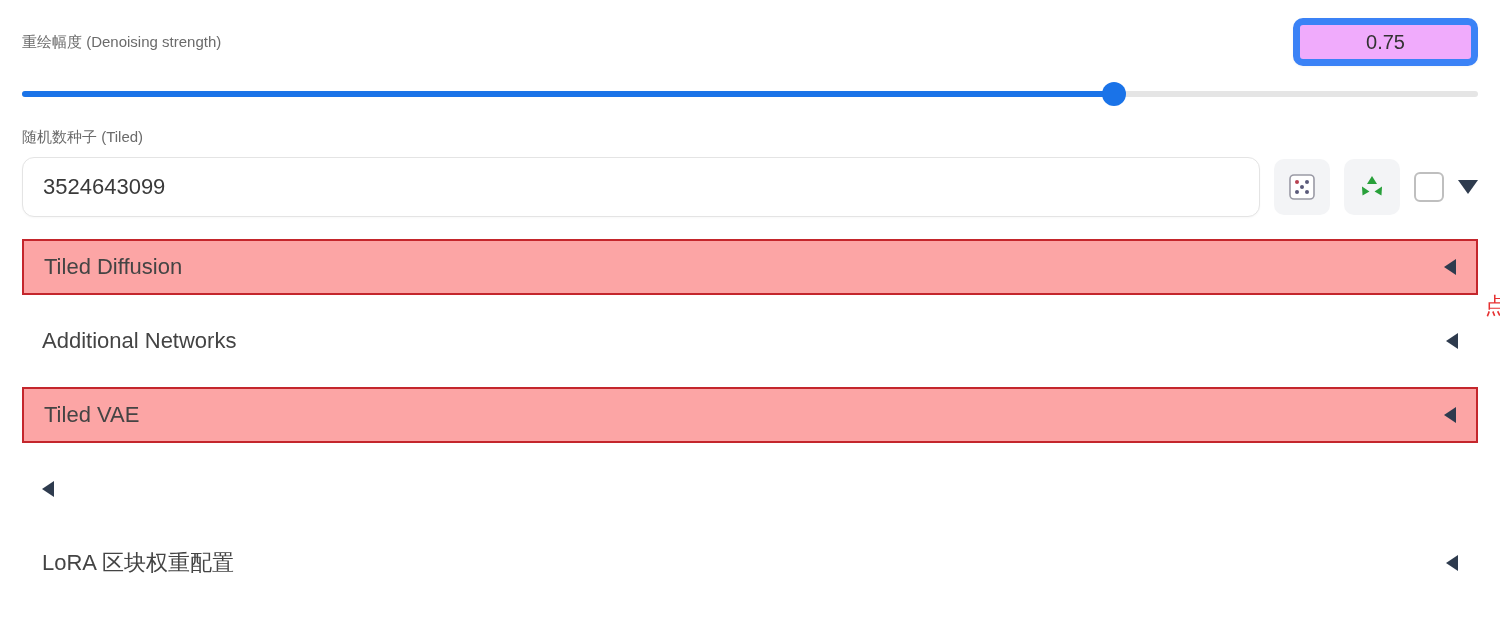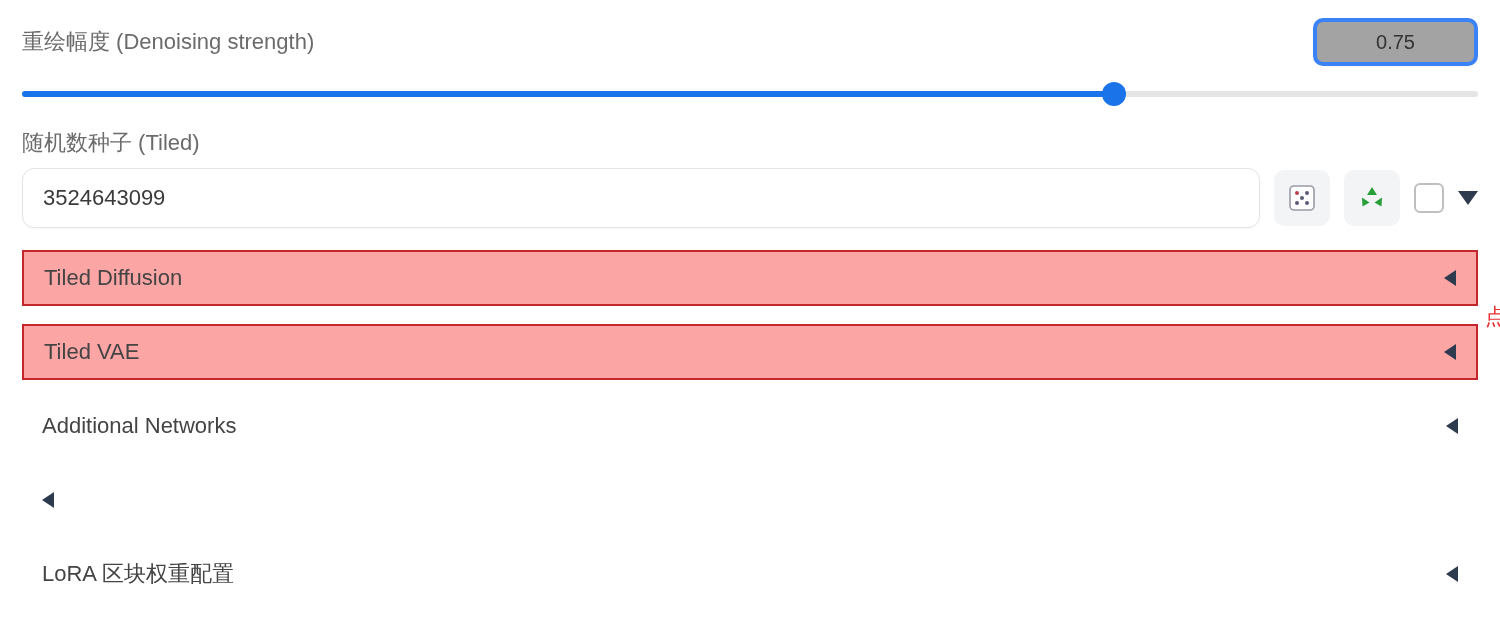--- a/index.html
+++ b/index.html
@@ -4,43 +4,43 @@
 <style>
   * { box-sizing: border-box; margin: 0; padding: 0; }
   body {
     font-family: -apple-system, BlinkMacSystemFont, "Segoe UI", "PingFang SC", "Microsoft YaHei", sans-serif;
     background: #fff;
     color: #333;
     padding: 18px 22px;
     width: 1500px;
   }
   .label {
-    font-size: 22px;
+    font-size: 15px;
     color: #6b6b6b;
     margin-bottom: 10px;
   }
   .denoise-row {
     display: flex;
     align-items: center;
     justify-content: space-between;
     gap: 18px;
   }
   .denoise-row .label { margin-bottom: 0; }
   .value-box {
-    width: 165px;
+    width: 185px;
     height: 48px;
-    border: 4px solid #3b82f6;
+    border: 7px solid #3b82f6;
     border-radius: 10px;
     box-shadow: 0 1px 3px rgba(0,0,0,0.04);
     display: flex;
     align-items: center;
     justify-content: center;
     font-size: 20px;
     color: #333;
-    background: #a3a3a3;
+    background: #f0abfc;
   }
   .slider-wrap {
     position: relative;
     height: 20px;
     margin: 18px 0 24px;
     padding: 0 2px;
   }
   .slider-rail {
     position: absolute;
     top: 7px;
@@ -181,28 +181,28 @@
   <div class="small-box"></div>
   <div class="triangle-down"></div>
 </div>
 
 <div class="panels" id="panels-container">
   <div class="callout">点击展开</div>
 <div class="panel highlight">
       <span>Tiled Diffusion</span>
       <div class="triangle-left"></div>
     </div>
+    <div class="panel">
+      <span>Additional Networks</span>
+      <div class="triangle-left"></div>
+    </div>
     <div class="panel highlight">
       <span>Tiled VAE</span>
       <div class="triangle-left"></div>
     </div>
     <div class="panel">
-      <span>Additional Networks</span>
-      <div class="triangle-left"></div>
-    </div>
-    <div class="panel">
       <div class="triangle-left"></div>
     </div>
     <div class="panel">
       <span>LoRA 区块权重配置</span>
       <div class="triangle-left"></div>
     </div>
   </div>
 
 </body></html>

